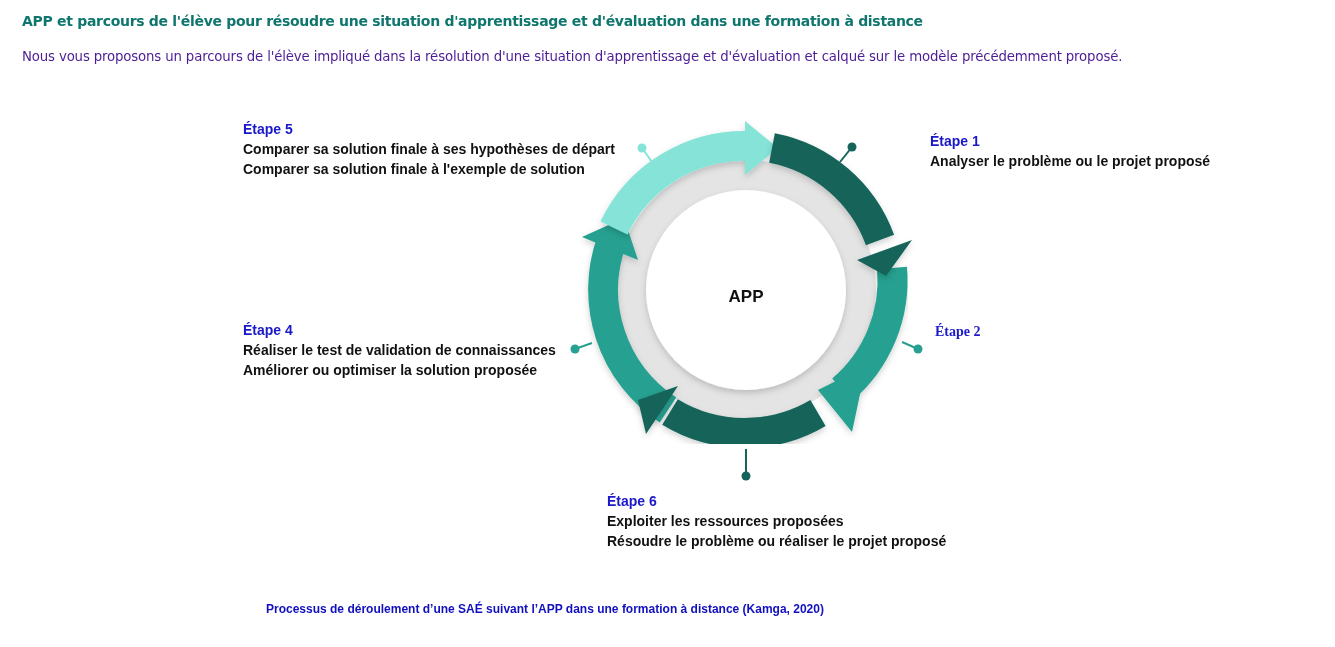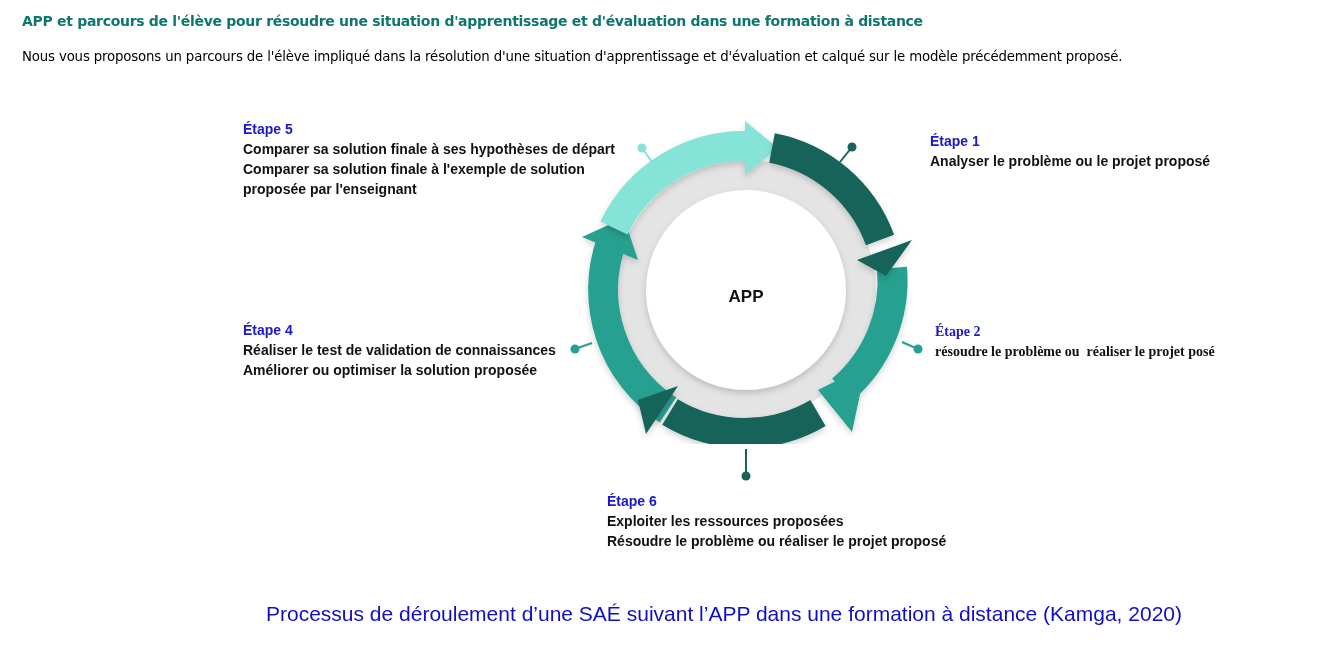--- a/index.html
+++ b/index.html
@@ -1,23 +1,23 @@
 <!DOCTYPE html>
 <html><head>
 <meta charset="utf-8">
 <style>
   html, body { margin:0; padding:0; background:#ffffff; }
   body { width:1335px; height:647px; position:relative; overflow:hidden; font-family:"DejaVu Sans", sans-serif; }
   .page-title { position:absolute; left:22px; top:13px; font-family:"DejaVu Sans", sans-serif; font-size:14px; font-weight:bold; color:#0f766e; letter-spacing:-0.3px; white-space:nowrap; }
-  .page-intro { position:absolute; left:22px; top:49px; font-family:"DejaVu Sans", sans-serif; font-size:13.3px; color:#000000; white-space:nowrap; letter-spacing:-0.15px; }
+  .page-intro { position:absolute; left:22px; top:49px; font-family:"DejaVu Sans", sans-serif; font-size:13.3px; color:#4c1d95; white-space:nowrap; letter-spacing:-0.15px; }
   .diagram { position:absolute; left:0; top:0; width:1335px; height:647px; }
   .step { position:absolute; font-family:"Liberation Sans", sans-serif; font-size:14px; font-weight:bold; line-height:20px; color:#111111; white-space:nowrap; }
   .step .step-label { color:#1a18c8; display:block; }
   .step .step-line { display:block; }
-  .caption { position:absolute; left:266px; top:602px; font-family:"Liberation Sans", sans-serif; font-size:21px; font-weight:normal; color:#1010c0; white-space:nowrap; }
+  .caption { position:absolute; left:266px; top:602px; font-family:"Liberation Sans", sans-serif; font-size:12px; font-weight:bold; color:#1010c0; white-space:nowrap; }
   .center-label { font-family:"Liberation Sans", sans-serif; font-size:17px; font-weight:bold; fill:#111111; }
 </style>
 </head>
 <body>
 
 <div class="page-title">APP et parcours de l'élève pour résoudre une situation d'apprentissage et d'évaluation dans une formation à distance</div>
 <div class="page-intro">Nous vous proposons un parcours de l'élève impliqué dans la résolution d'une situation d'apprentissage et d'évaluation et calqué sur le modèle précédemment proposé.</div>
 
 <svg class="diagram" viewBox="0 0 1335 647" xmlns="http://www.w3.org/2000/svg">
   <defs>
@@ -78,35 +78,33 @@
   <text class="center-label" x="746" y="302" text-anchor="middle">APP</text>
 </svg>
 
 <div class="step" style="left:930px; top:131px;">
   <span class="step-label">Étape 1</span>
   <span class="step-line">Analyser le problème ou le projet proposé</span>
 </div>
 
 <div class="step" style="left:935px; top:322px;font-family:Liberation Serif, serif;">
   <span class="step-label">Étape 2</span>
-  <span class="step-line" style="white-space:pre;">résoudre le problème ou  réaliser le projet posé</span>
 </div>
 
 <div class="step" style="left:607px; top:491px;">
   <span class="step-label">Étape 6</span>
   <span class="step-line">Exploiter les ressources proposées</span>
   <span class="step-line">Résoudre le problème ou réaliser le projet proposé</span>
 </div>
 
 <div class="step" style="left:243px; top:320px;">
   <span class="step-label">Étape 4</span>
   <span class="step-line">Réaliser le test de validation de connaissances</span>
   <span class="step-line">Améliorer ou optimiser la solution proposée</span>
 </div>
 
 <div class="step" style="left:243px; top:119px;">
   <span class="step-label">Étape 5</span>
   <span class="step-line">Comparer sa solution finale à ses hypothèses de départ</span>
   <span class="step-line">Comparer sa solution finale à l'exemple de solution</span>
-  <span class="step-line">proposée par l'enseignant</span>
 </div>
 
 <div class="caption">Processus de déroulement d’une SAÉ suivant l’APP dans une formation à distance (Kamga, 2020)</div>
 
 </body></html>

